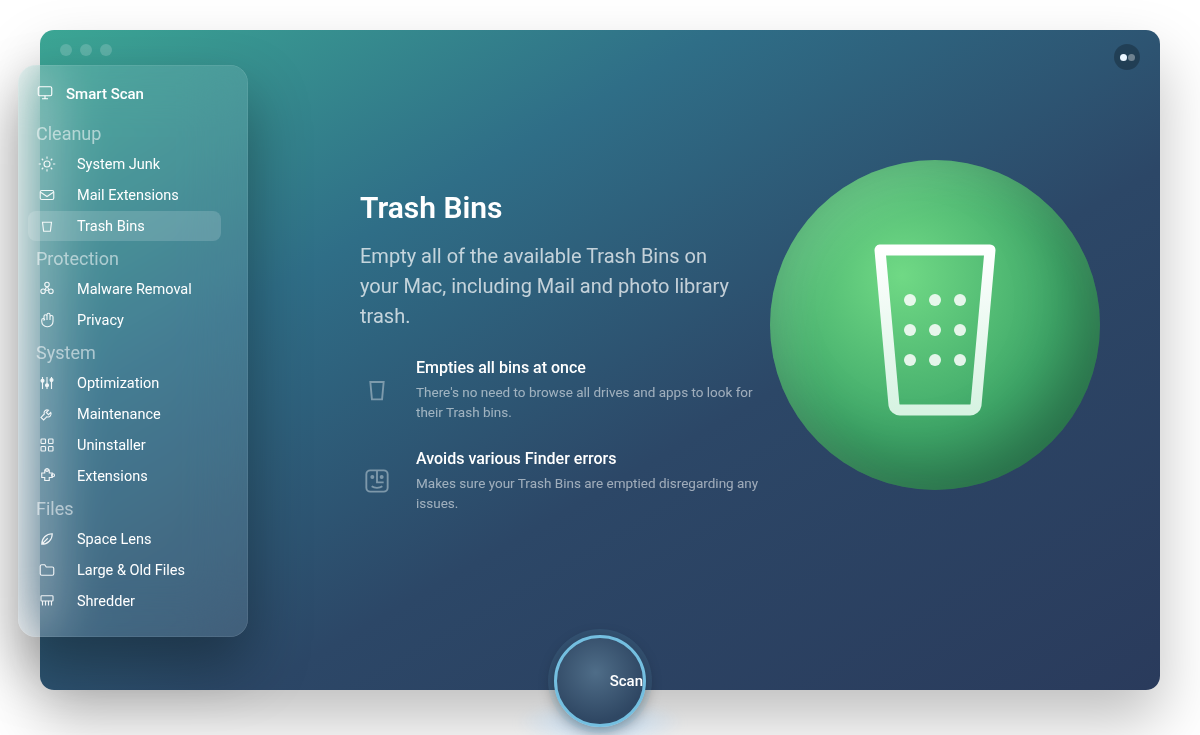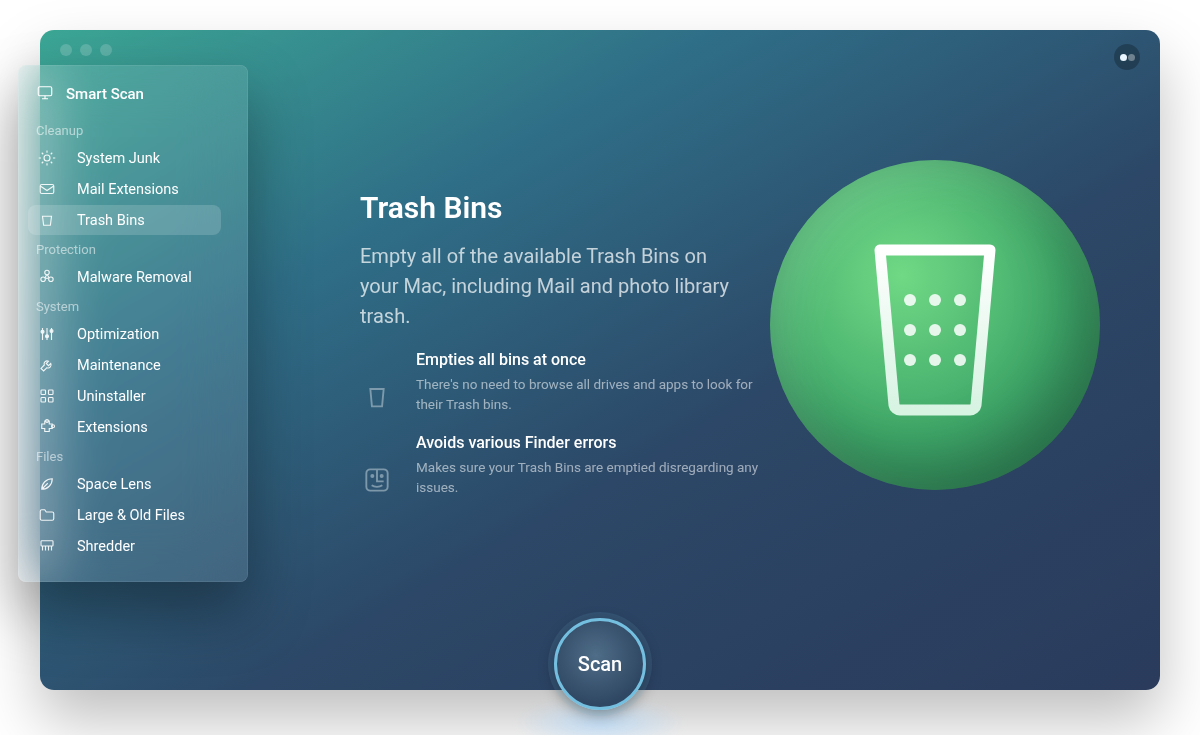--- a/index.html
+++ b/index.html
@@ -47,34 +47,34 @@
     position: relative; left: -4px;
   }
 
   
   .sidebar {
     position: absolute;
     left: -22px;
     top: 35px;
     width: 230px;
     padding: 14px 25px 20px 8px;
-    border-radius: 8px;
+    border-radius: 18px;
     background: rgba(255,255,255,0.10);
     backdrop-filter: blur(30px);
     -webkit-backdrop-filter: blur(30px);
     box-shadow: 0 30px 60px rgba(0,0,0,0.35), 0 0 0 0.5px rgba(255,255,255,0.15) inset;
   }
   .side-top {
     display: flex; align-items: center; gap: 12px;
     padding: 4px 10px 12px 10px;
     color: #fff; font-size: 15px; font-weight: 500;
   }
   .section-label {
     padding: 6px 10px 4px 10px;
-    font-size: 13px;
+    font-size: 18px;
     color: rgba(255,255,255,0.55);
   }
   .side-item {
     display: flex; align-items: center; gap: 21px;
     padding: 6px 10px;
     margin: 1px 2px;
     border-radius: 8px;
     color: #fff;
     font-size: 14.5px;
     cursor: default;
@@ -96,22 +96,22 @@
   .title {
     color: #fff; font-size: 30px; font-weight: 600;
   }
   .subtitle {
     margin-top: 16px;
     color: rgba(255,255,255,0.72);
     font-size: 20px; line-height: 1.5;
     max-width: 390px;
   }
   .feat {
-    display: flex; gap: 22px; align-items: flex-end;
-    margin-top: 19px;
+    display: flex; gap: 22px; align-items: center;
+    margin-top: 27px;
     max-width: 420px;
   }
   .feat .fi {
     width: 34px; height: 34px; flex: 0 0 34px;
     display:flex; align-items:center; justify-content:center;
     opacity: 0.7;
   }
   .feat .fi svg { width: 32px; height: 32px; stroke: #9fb5c2; stroke-width:1.4; fill:none; }
   .feat h4 {
     color: #fff; font-size: 16px; font-weight: 500;
@@ -142,27 +142,27 @@
     transform: translateX(-50%);
     width: 150px; height: 120px;
   }
   .scan-glow {
     position:absolute; left:50%; bottom:-10px; transform:translateX(-50%);
     width: 170px; height: 50px;
     background: radial-gradient(ellipse at center, rgba(160,210,255,0.55) 0%, rgba(160,210,255,0) 70%);
     filter: blur(4px);
   }
   .scan-btn {
-    position:absolute; left:50%; top:0; transform:translateX(-50%);
+    position:absolute; left:50%; top:17px; transform:translateX(-50%);
     width: 92px; height: 92px; border-radius: 50%;
     background: radial-gradient(circle at 45% 40%, #4f6d88 0%, #2f4763 70%);
     border: 3px solid #74bfe0;
     box-shadow: 0 0 0 6px rgba(116,191,224,0.12), 0 4px 15px rgba(0,0,0,0.4);
-    display:flex; align-items:center; justify-content:center;
-    color:#fff; font-size:20px; font-weight:500;
+    display:flex; align-items:center; justify-content:flex-end;
+    color:#fff; font-size:15px; font-weight:500;
     cursor: pointer;
   }
 </style>
 </head>
 <body>
 
 <div class="window">
   <div class="traffic">
     <span></span>
     <span></span>
@@ -216,20 +216,28 @@
     <div class="side-item">
       <span class="ic">
           <svg viewBox="0 0 24 24">
             <circle cx="12" cy="12" r="2"></circle>
             <circle cx="12" cy="6" r="3"></circle>
             <circle cx="6.8" cy="15" r="3"></circle>
             <circle cx="17.2" cy="15" r="3"></circle>
           </svg>
         </span>
       <span>Malware Removal</span>
+    </div>
+    <div class="side-item">
+      <span class="ic">
+          <svg viewBox="0 0 24 24">
+            <path d="M8 13V7a2 2 0 114 0v5M12 12V5a2 2 0 114 0v7M16 12V8a2 2 0 114 0v6a7 7 0 01-7 7h-1a7 7 0 01-7-7v-2a2 2 0 114 0"></path>
+          </svg>
+        </span>
+      <span>Privacy</span>
     </div>
 
     <div class="section-label">System</div>
     <div class="side-item">
       <span class="ic">
           <svg viewBox="0 0 24 24">
             <path d="M6 4v16M12 4v16M18 4v16"></path>
             <circle cx="6" cy="9" r="2" fill="#fff"></circle>
             <circle cx="12" cy="15" r="2" fill="#fff"></circle>
             <circle cx="18" cy="8" r="2" fill="#fff"></circle>

